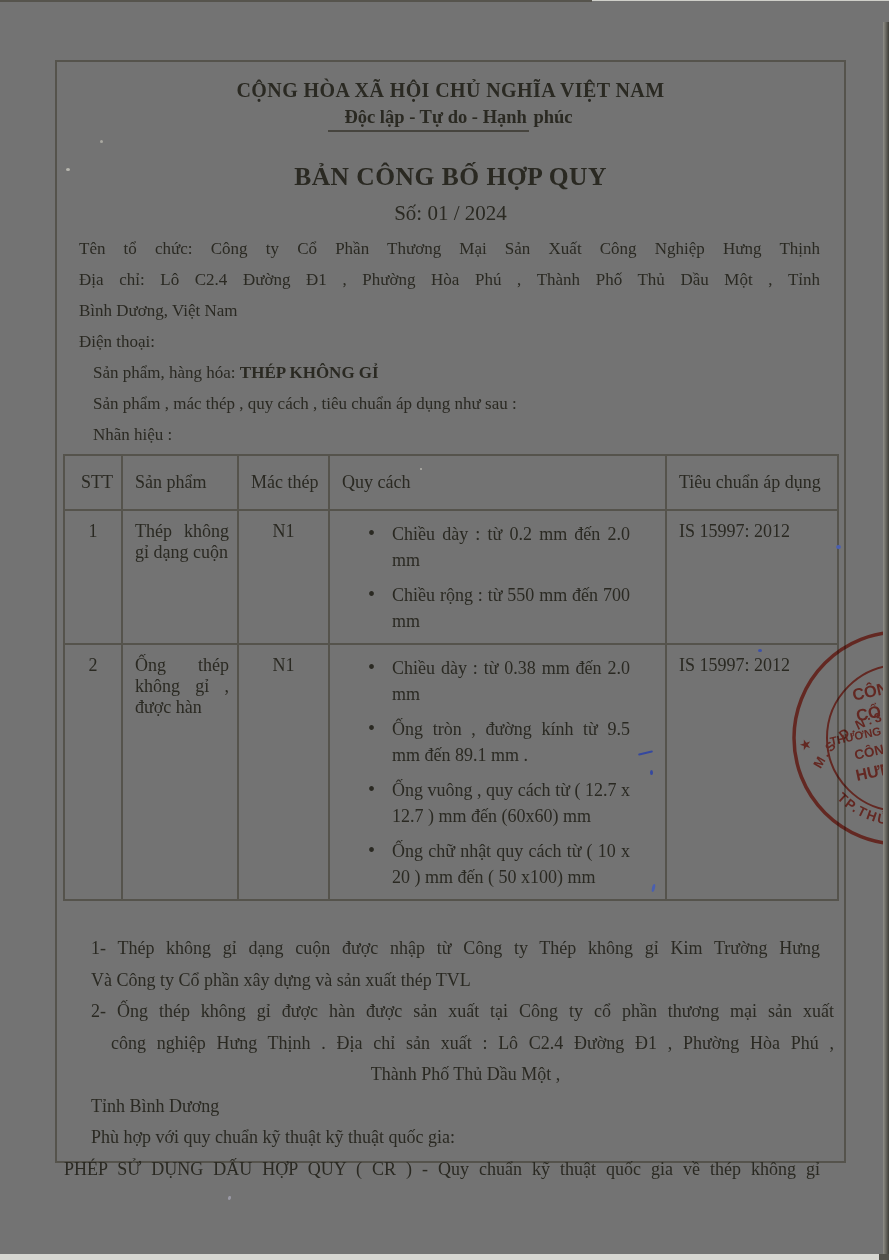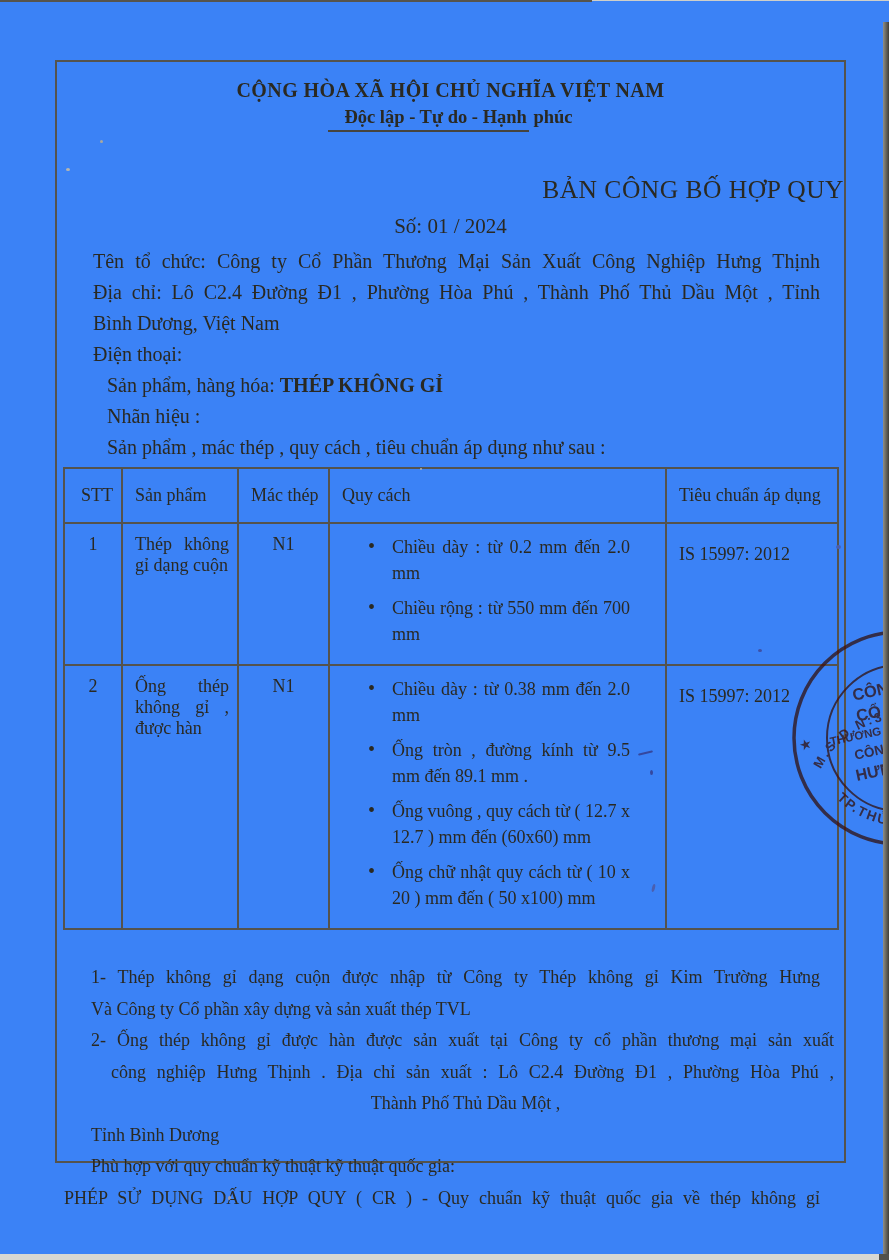--- a/index.html
+++ b/index.html
@@ -1,18 +1,18 @@
 <!DOCTYPE html>
 <html><head>
 <meta charset="utf-8">
 <style>
   html,body{margin:0;padding:0;background:#e9e8e4;}
   .sheet{
     position:relative;width:889px;height:1260px;margin:0 auto;
-    background:#3b82f6;overflow:hidden;
+    background:#737373;overflow:hidden;
     font-family:"Liberation Serif","DejaVu Serif",serif;
     color:#2a2922;
   }
   
   .scan-top{position:absolute;left:0;top:0;width:592px;height:2px;background:#56544d;}
   .scan-top2{position:absolute;left:592px;top:0;width:297px;height:1px;background:#cfcfc9;}
   .scan-right{position:absolute;right:0;top:22px;width:6px;height:1238px;
     background:linear-gradient(to right,#8f8e87,#3f3e38);}
   .scan-bottom{position:absolute;left:0;bottom:0;width:889px;height:6px;background:#d7d7d2;}
   .scan-corner{position:absolute;right:0;bottom:0;width:10px;height:6px;background:#52514b;}
@@ -21,41 +21,41 @@
   
   .frame{
     position:absolute;left:55px;top:60px;width:791px;height:1103px;
     border:2px solid #55534c;box-sizing:border-box;
   }
 
   .nat-title{margin:16px 0 0;text-align:center;font-size:20px;font-weight:bold;
     letter-spacing:.4px;line-height:24px;}
   .motto{margin:4px 0 0;text-align:center;font-size:18.5px;font-weight:bold;line-height:22px;}
   .motto .u{display:inline-block;border-bottom:2.5px solid #46443e;padding:0 2px 2px 16px;}
-  .doc-title{margin:43px 0 0;text-align:right;font-size:25.5px;font-weight:normal;
+  .doc-title{margin:30px 0 0;text-align:center;font-size:25.5px;font-weight:bold;
     letter-spacing:.5px;line-height:29px;}
   .doc-number{margin:10px 0 0;text-align:center;font-size:21px;line-height:24px;}
 
-  .info{margin:8px 24px 0 36px;font-size:20px;line-height:31px;}
+  .info{margin:8px 24px 0 22px;font-size:17px;line-height:31px;}
   .info .indent{margin-left:14px;}
   .jl{text-align:justify;text-align-last:justify;}
 
   table.spec{border-collapse:collapse;table-layout:fixed;width:774px;margin:4px 0 0 6px;
     font-size:18px;}
   .spec th,.spec td{border:2px solid #55534c;vertical-align:top;font-weight:normal;}
   .spec thead tr{height:40px;}
   .spec thead th{vertical-align:middle;text-align:left;padding:0 0 0 12px;}
   .spec thead th.c{text-align:center;padding:16px;}
   .spec tr.r1{height:98px;}
   .spec tr.r2{height:236px;}
   td.stt{text-align:center;padding-top:10px;}
   td.prod{padding:10px 8px 0 12px;text-align:justify;}
   td.grade{text-align:center;padding-top:10px;}
-  td.specs{padding:10px 0 8px 0;}
-  td.std{padding:20px 6px 0 12px;}
+  td.specs{padding:10px 0 0 0;}
+  td.std{padding:10px 6px 0 12px;}
   ul.b{list-style:none;margin:0 0 0 36px;padding:0;}
   ul.b li{position:relative;padding-left:26px;width:238px;margin-bottom:9px;
     line-height:26px;text-align:justify;}
   ul.b li.jl{text-align-last:justify;}
   ul.b li::before{content:"\2022";position:absolute;left:2px;top:-1px;font-size:20px;}
 
   .notes{margin:32px 24px 0 34px;font-size:18px;line-height:31.5px;}
   .notes .hang{margin-left:20px;text-align:center;}
   .notes .wide{margin-right:-14px;}
   .notes .outdent{margin-left:-27px;}
@@ -79,22 +79,22 @@
 
     <div class="doc-title">BẢN CÔNG BỐ HỢP QUY</div>
     <div class="doc-number">Số: 01 / 2024</div>
 
     <div class="info">
       <div class="jl">Tên tổ chức: Công ty Cổ Phần Thương Mại Sản Xuất Công Nghiệp Hưng Thịnh</div>
       <div class="jl">Địa chỉ: Lô C2.4 Đường Đ1 , Phường Hòa Phú , Thành Phố Thủ Dầu Một , Tỉnh</div>
       <div>Bình Dương, Việt Nam</div>
       <div>Điện thoại:</div>
       <div class="indent"><span>Sản phẩm, hàng hóa: </span><b>THÉP KHÔNG GỈ</b></div>
+      <div class="indent">Sản phẩm , mác thép , quy cách , tiêu chuẩn áp dụng như sau :</div>
       <div class="indent">Nhãn hiệu :</div>
-      <div class="indent">Sản phẩm , mác thép , quy cách , tiêu chuẩn áp dụng như sau :</div>
     </div>
 
     <table class="spec">
       <colgroup>
         <col style="width:58px">
           <col style="width:116px">
           <col style="width:91px">
         <col style="width:337px">
           <col style="width:172px">
       </colgroup>

